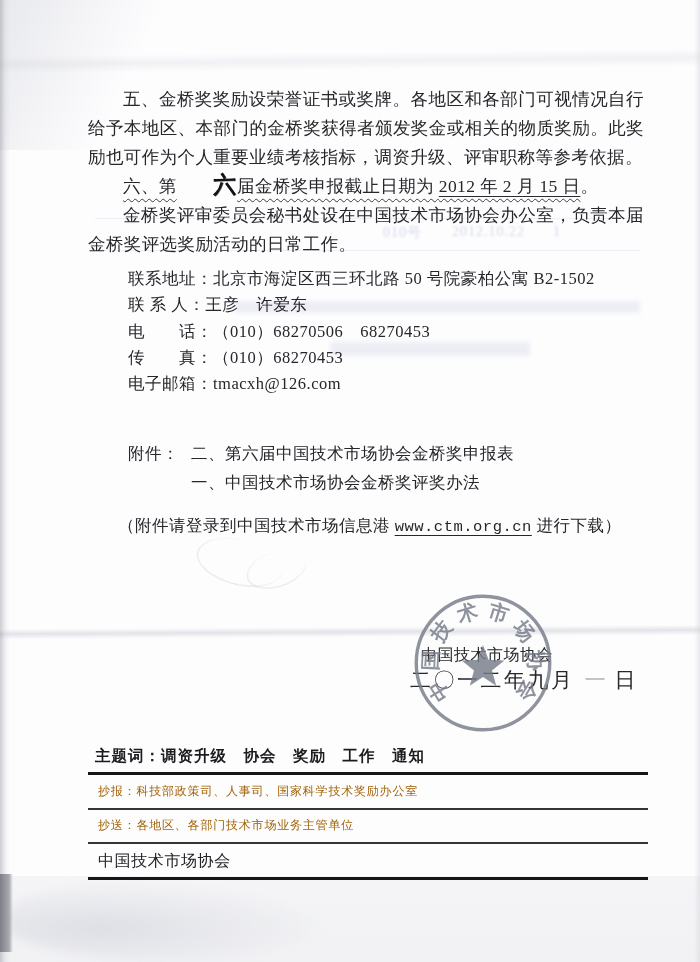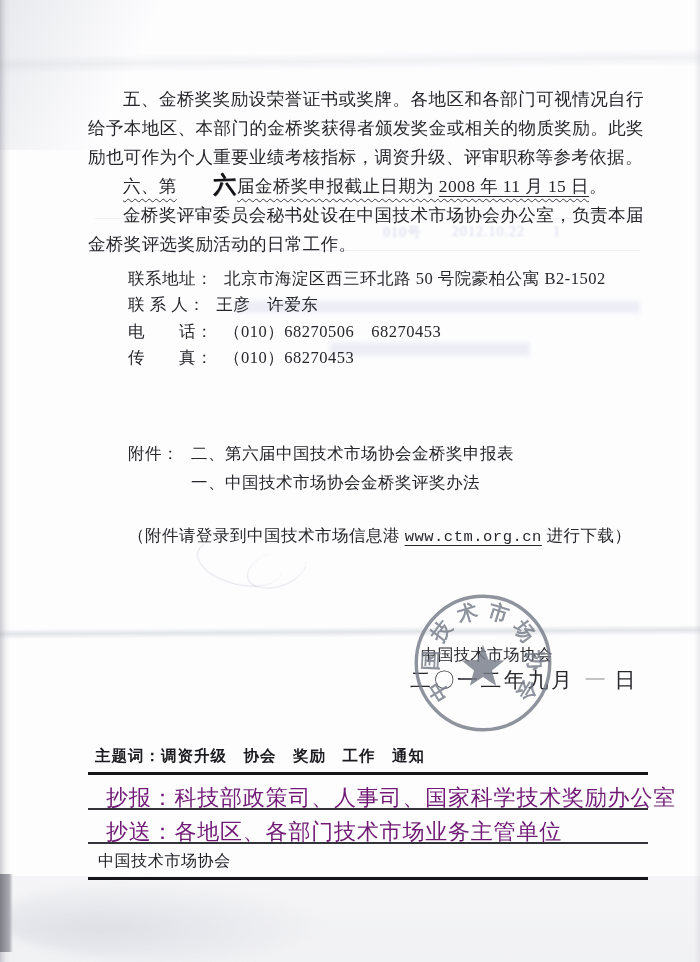--- a/index.html
+++ b/index.html
@@ -55,50 +55,50 @@
   .handwritten{
     display:inline-block;font-family:"DejaVu Sans",sans-serif;
     font-size:23px;font-weight:800;line-height:20px;color:#111116;
     transform:rotate(-2deg) translateY(1px);margin:0 1px;
     text-shadow:.5px .5px 0 rgba(10,10,15,.55);
   }
 
   
   .contacts{position:absolute;left:128px;top:266px;font-size:16.5px;letter-spacing:.5px;}
   .c-line{line-height:26.3px;white-space:nowrap;}
-  .c-label{margin-right:11px;}
+  .c-label{}
 
   
   .attachments{position:absolute;left:128px;top:439px;font-size:16.5px;letter-spacing:.5px;}
   .att-row{display:flex;justify-content:space-between;}
   .att-label{margin-right:12px;line-height:29px;}
   .att-items div{line-height:29px;white-space:nowrap;}
 
   
-  .download{position:absolute;left:112px;top:509px;margin:16px;font-size:16.5px;letter-spacing:.5px;white-space:nowrap;}
+  .download{position:absolute;left:112px;top:509px;margin:6px;font-size:16.5px;letter-spacing:.5px;white-space:nowrap;}
   .download .link{text-decoration:underline;text-underline-offset:4px;font-family:"Liberation Mono","DejaVu Sans Mono",monospace;font-size:15.5px;letter-spacing:.5px;}
 
   
   .sig-org{position:absolute;left:421px;top:645px;font-size:16px;letter-spacing:.5px;white-space:nowrap;}
   .sig-date{position:absolute;left:378px;top:666px;font-size:21px;letter-spacing:2.5px;white-space:nowrap;margin-left:32px;}
   .sig-day{display:inline-block;width:28px;text-align:center;opacity:.35;margin-left:8px;margin-right:4px;}
   .stamp{position:absolute;left:408px;top:588px;width:150px;height:150px;opacity:.82;filter:blur(.4px);}
   .seal-ring{fill:none;stroke:#767c88;stroke-width:4.5px;}
   .seal-star{fill:#767c88;}
   .seal-char{fill:#767c88;font-size:27px;font-weight:600;font-family:"Liberation Serif","DejaVu Serif",serif;}
 
   
   .footer{position:absolute;left:88px;top:744px;width:560px;height:140px;}
   .footer .rule{position:absolute;left:0;width:560px;background:#161618;}
   .rule.thick{height:3px;}
   .rule.thin{height:1.5px;background:#33333a;}
   .r1{top:28px;}.r2{top:64px;}.r3{top:98px;}.r4{top:133px;}
   .f-subject{position:absolute;top:2px;left:7px;font-family:"Liberation Sans","DejaVu Sans",sans-serif;
     font-weight:bold;font-size:15.5px;letter-spacing:1px;color:#1c1c20;white-space:nowrap;}
-  .f-row{position:absolute;left:18px;font-size:22px;letter-spacing:.8px;white-space:nowrap;color:#701a75;}
+  .f-row{position:absolute;left:10px;font-size:12px;letter-spacing:.8px;white-space:nowrap;color:#a16207;}
   .f-cc1{top:39px;}.f-cc2{top:73px;}
   .f-issuer{position:absolute;top:107px;left:10px;right:4px;display:flex;justify-content:space-between;
     font-size:16px;letter-spacing:.6px;color:#222228;}
 </style>
 </head>
 <body>
 
 <div class="page">
 
   <span class="artifact bleed" style="left:383px;top:224px;">010号</span>
@@ -115,29 +115,30 @@
   <div class="artifact scribble s1"></div>
   <div class="artifact scribble s2"></div>
   <div class="artifact bottom-shade"></div>
   <div class="artifact bottom-blotch"></div>
   <div class="artifact left-edge"></div>
   <div class="artifact left-edge-dark"></div>
   <div class="artifact right-edge"></div>
 
   <section class="main-text">
     <p class="para">五、金桥奖奖励设荣誉证书或奖牌。各地区和各部门可视情况自行给予本地区、本部门的金桥奖获得者颁发奖金或相关的物质奖励。此奖励也可作为个人重要业绩考核指标，调资升级、评审职称等参考依据。</p>
-    <p class="para line6"><span class="wavy"><span>六、第</span><span class="handwritten">六</span><span>届金桥奖申报截止日期为 </span><span class="date-ul">2008 年 11 月 15 日</span></span><span>。</span></p>
+    <p class="para line6"><span class="wavy"><span>六、第</span><span class="handwritten">六</span><span>届金桥奖申报截止日期为 </span><span class="date-ul">2012 年 2 月 15 日</span></span><span>。</span></p>
     <p class="para">金桥奖评审委员会秘书处设在中国技术市场协会办公室，负责本届金桥奖评选奖励活动的日常工作。</p>
   </section>
 
   <section class="contacts">
     <div class="c-line"><span class="c-label">联系地址：</span><span class="c-value">北京市海淀区西三环北路 50 号院豪柏公寓 B2-1502</span></div>
     <div class="c-line"><span class="c-label">联 系 人：</span><span class="c-value">王彦　许爱东</span></div>
     <div class="c-line"><span class="c-label">电　　话：</span><span class="c-value">（010）68270506　68270453</span></div>
     <div class="c-line"><span class="c-label">传　　真：</span><span class="c-value">（010）68270453</span></div>
+    <div class="c-line"><span class="c-label">电子邮箱：</span><span class="c-value">tmacxh@126.com</span></div>
   </section>
 
   <section class="attachments">
     <div class="att-row">
       <span class="att-label">附件：</span>
       <div class="att-items">
         <div>二、第六届中国技术市场协会金桥奖申报表</div>
         <div>一、中国技术市场协会金桥奖评奖办法</div>
       </div>
     </div>

